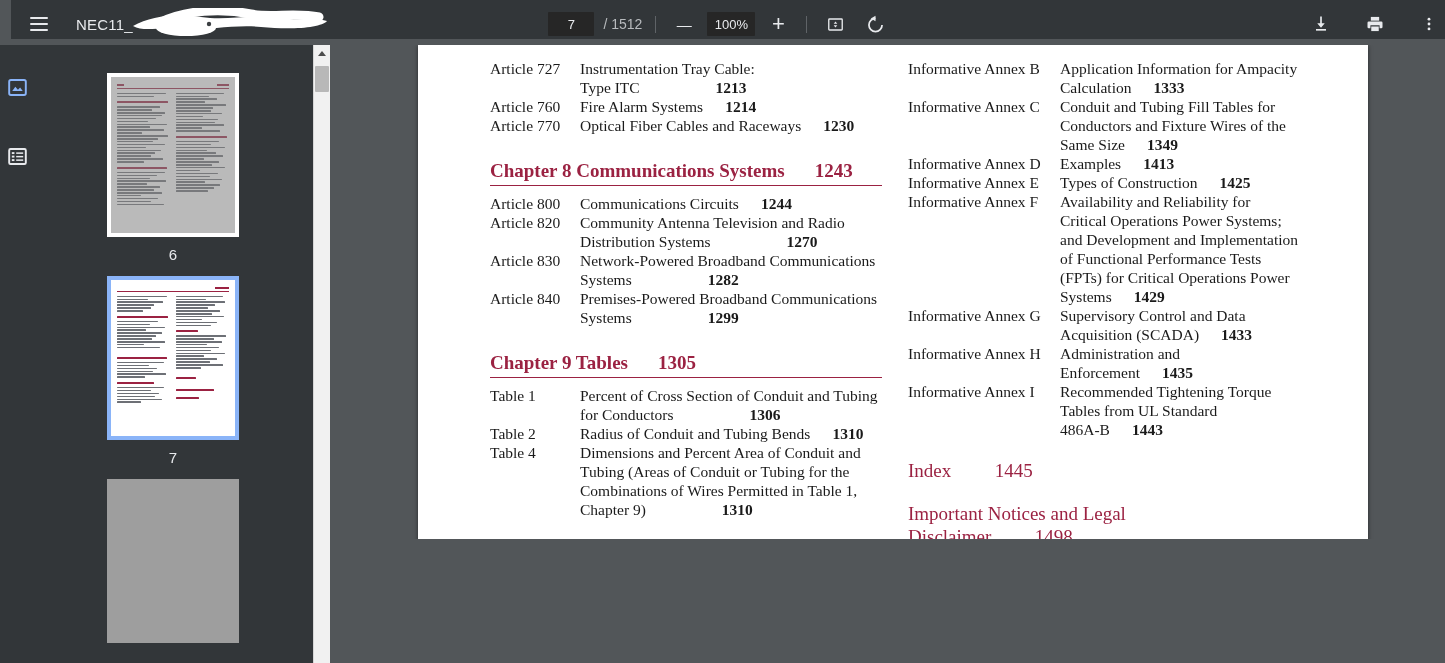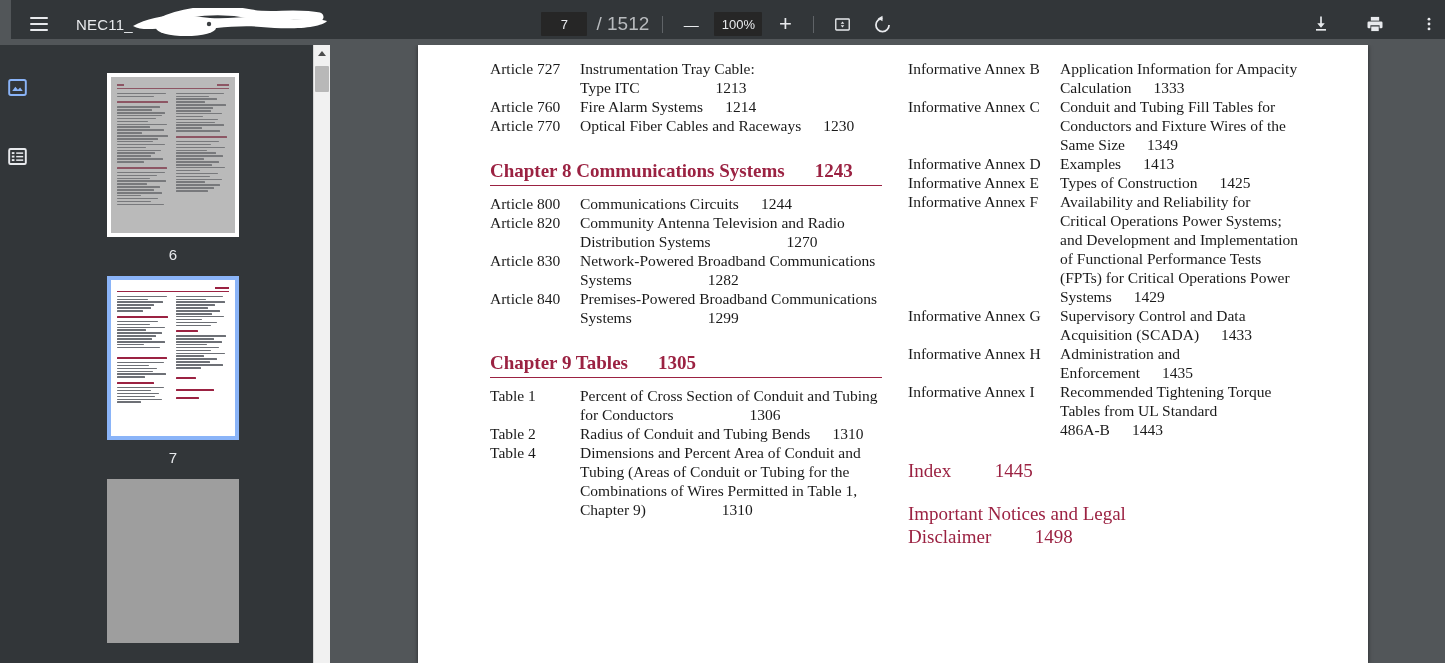--- a/index.html
+++ b/index.html
@@ -46,21 +46,21 @@
 
   .pageinput {
     width: 46px; height: 24px;
     background: #262626;
     border: none; outline: none;
     color: #e8eaed;
     font-size: 13px; text-align: center;
     font-family: "Liberation Sans", sans-serif;
     border-radius: 1px;
   }
-  .pagecount { color: #b8bbbe; font-size: 19px; margin-left: 9px; white-space: nowrap; }
+  .pagecount { color: #b8bbbe; font-size: 14px; margin-left: 9px; white-space: nowrap; }
   .tb-sep { width: 1px; height: 17px; background: #5f6367; margin: 0 13px; }
 
   .zoomlevel {
     min-width: 48px; height: 24px;
     background: #262626;
     color: #e8eaed; font-size: 13px;
     display: flex; align-items: center; justify-content: center;
     border-radius: 1px; padding: 0 5px;
     cursor: pointer;
   }
@@ -141,21 +141,21 @@
   }
   .tscroll-thumb {
     position: absolute; top: 21px; left: 1px;
     width: 14px; height: 26px;
     background: #b8b8b8; border-radius: 1px; cursor: pointer;
   }
 
   
   .viewport {
     position: absolute; left: 330px; top: 45px;
-    width: 1115px; height: 618px;
+    width: 1115px; height: 494px;
     background: #525659;
     overflow: hidden;
     z-index: 10;
   }
   .page {
     position: absolute; left: 88px; top: 0;
     width: 950px; min-height: 618px;
     background: #ffffff;
     box-shadow: 0 1px 4px rgba(0,0,0,0.55);
   }
@@ -169,21 +169,21 @@
   .col { width: 392px; }
   .col.right { width: 400px; }
 
   
   .entry { display: flex; font-size: 15.5px; line-height: 19px; }
   .entry .lbl { flex: 0 0 auto; white-space: nowrap; }
   .entry.art .lbl { width: 90px; }
   .entry.tbl .lbl { width: 90px; }
   .entry.annex .lbl { width: 152px; }
   .entry .txt { flex: 1 1 auto; }
-  .pg { white-space: nowrap; }
+  .pg { white-space: nowrap; font-weight: bold; }
   .gap { display: inline-block; width: 22px; }
   .gap-l { display: inline-block; width: 34px; }
 
   .chapter {
     color: #9b2242;
     font-weight: bold;
     font-size: 19px;
     line-height: 23px;
     border-bottom: 1.5px solid #9b2242;
     padding-bottom: 3px;

